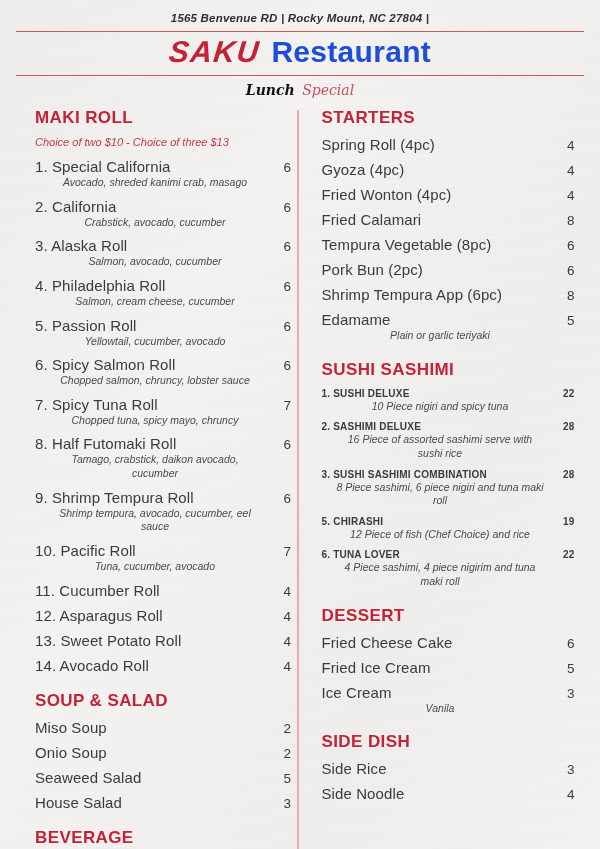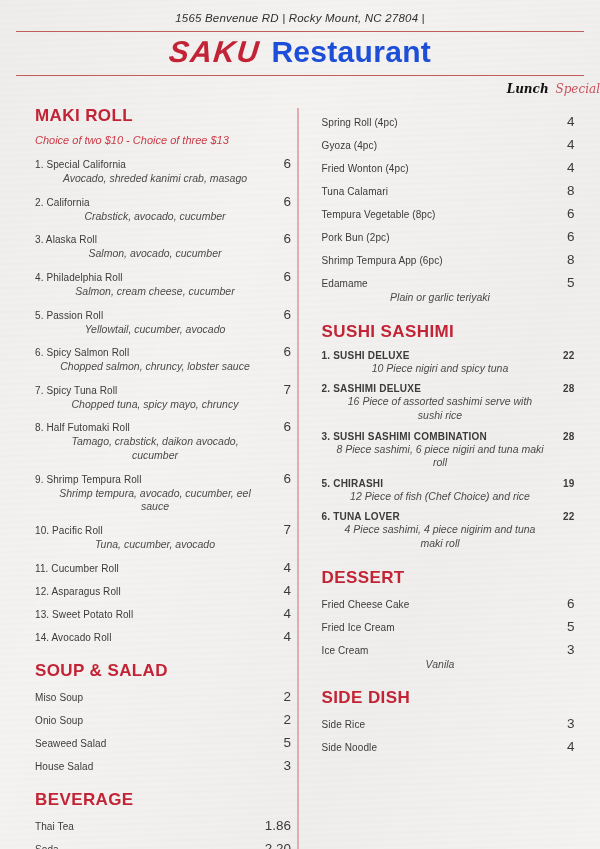--- a/index.html
+++ b/index.html
@@ -11,32 +11,32 @@
     background:
       linear-gradient(115deg, rgba(0,0,0,0.025) 0%, rgba(0,0,0,0) 35%, rgba(0,0,0,0.018) 70%, rgba(0,0,0,0) 100%),
       repeating-linear-gradient(178deg, rgba(0,0,0,0.012) 0px, rgba(255,255,255,0.02) 3px, rgba(0,0,0,0.01) 6px),
       #f4f3f1;
   }
   .page{position:relative;width:600px;height:849px;}
 
   
   .address{
     text-align:center;font-style:italic;font-size:11.5px;color:#2f2f2f;
-    padding-top:12px;letter-spacing:0.2px;
+    padding-top:12px;letter-spacing:0.2px;font-weight:bold;
   }
   .rule{border:none;border-top:1px solid rgba(178,58,52,0.8);margin:7px 16px 0 16px;height:0;}
   .title{text-align:center;margin-top:3px;line-height:1.1;}
   .title .accent{
     color:#c22335;font-style:italic;font-weight:bold;font-size:30px;letter-spacing:1.5px;
     display:inline-block;transform:skewX(-6deg);
   }
   .title .rest{color:#1d4ed8;font-size:30px;font-weight:bold;margin-left:7px;letter-spacing:0.3px;margin-top:42px;}
   .tagline{
-    text-align:right;font-family:"DejaVu Serif",serif;font-style:italic;
-    font-size:12px;margin-top:6px;
+    text-align:center;font-family:"DejaVu Serif",serif;font-style:italic;
+    font-size:14px;margin-top:6px;
   }
   .tagline .bold{font-weight:bold;color:#121212;}
   .tagline .accent{color:#c9505b;margin-left:3px;}
 
   
   .columns{
     display:flex;align-items:stretch;
     margin:10px 25px 0 35px;
     min-height:694px;
   }
@@ -53,21 +53,21 @@
   .menu-section{margin-bottom:4px;}
   .section-title{
     color:#c22335;font-size:17px;font-weight:bold;letter-spacing:0.4px;
     margin:17px 0 4px 0;
   }
   .menu-section:first-child .section-title{margin-top:0;}
   .section-sub{color:#cc3945;font-style:italic;font-size:11px;margin:8px 0 10px 0;}
 
   .item{margin-top:8px;}
   .item-row{display:flex;justify-content:space-between;align-items:baseline;}
-  .item-name{font-size:10px;color:#3b3b3b;letter-spacing:0.1px;}
+  .item-name{font-size:15px;color:#3b3b3b;letter-spacing:0.1px;}
   .item-price{font-size:13.5px;color:#3b3b3b;padding-left:8px;}
   .item.bold .item-name,.item.bold .item-price{font-weight:bold;font-size:10px;letter-spacing:0.2px;}
   .item-desc{
     font-size:10.5px;font-style:italic;color:#4a4a4a;
     margin:1px 30px 0 14px;line-height:1.3;text-align:center;
   }
 
   
   .footer{
     position:absolute;left:30px;right:30px;bottom:12px;
@@ -233,41 +233,42 @@
             <div class="item-row">
               <span class="item-name">Soda</span>
               <span class="item-price">2.20</span>
             </div>
           </div>
         </section>
       </div>
     <div class="divider"></div>
     <div class="col col-right">
         <section class="menu-section">
+          <h2 class="section-title">STARTERS</h2>
           <div class="item">
             <div class="item-row">
               <span class="item-name">Spring Roll (4pc)</span>
               <span class="item-price">4</span>
             </div>
           </div>
           <div class="item">
             <div class="item-row">
               <span class="item-name">Gyoza (4pc)</span>
               <span class="item-price">4</span>
             </div>
           </div>
           <div class="item">
             <div class="item-row">
               <span class="item-name">Fried Wonton (4pc)</span>
               <span class="item-price">4</span>
             </div>
           </div>
           <div class="item">
             <div class="item-row">
-              <span class="item-name">Tuna Calamari</span>
+              <span class="item-name">Fried Calamari</span>
               <span class="item-price">8</span>
             </div>
           </div>
           <div class="item">
             <div class="item-row">
               <span class="item-name">Tempura Vegetable  (8pc)</span>
               <span class="item-price">6</span>
             </div>
           </div>
           <div class="item">

